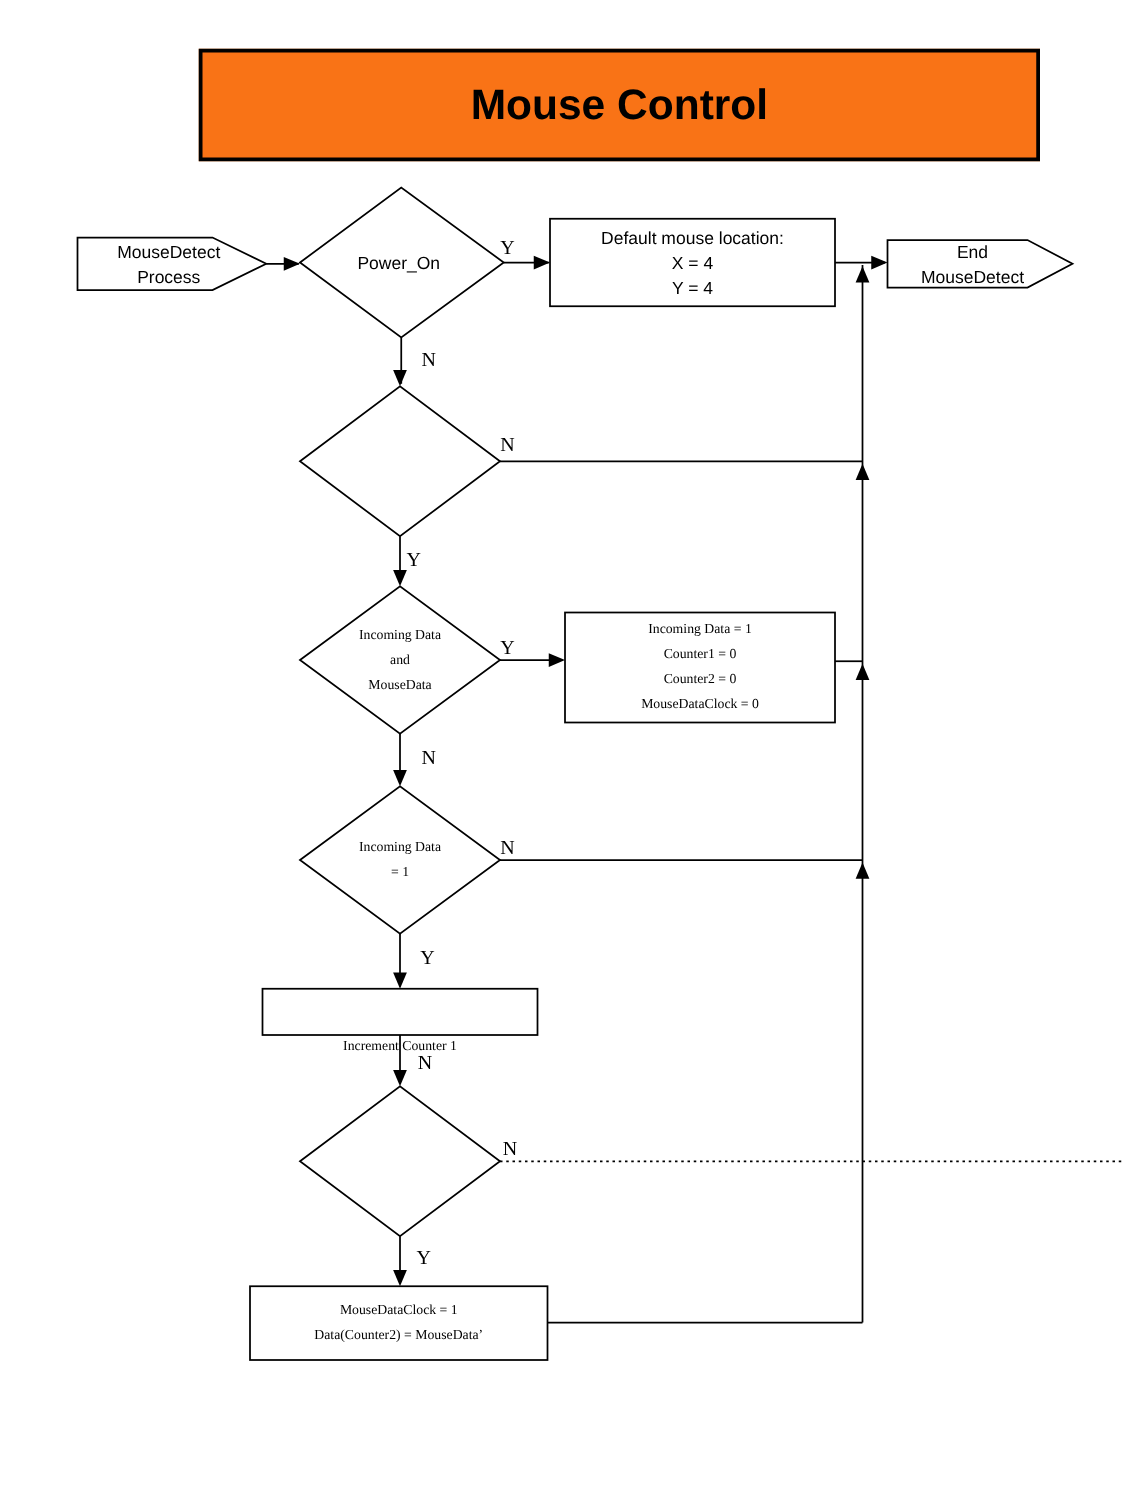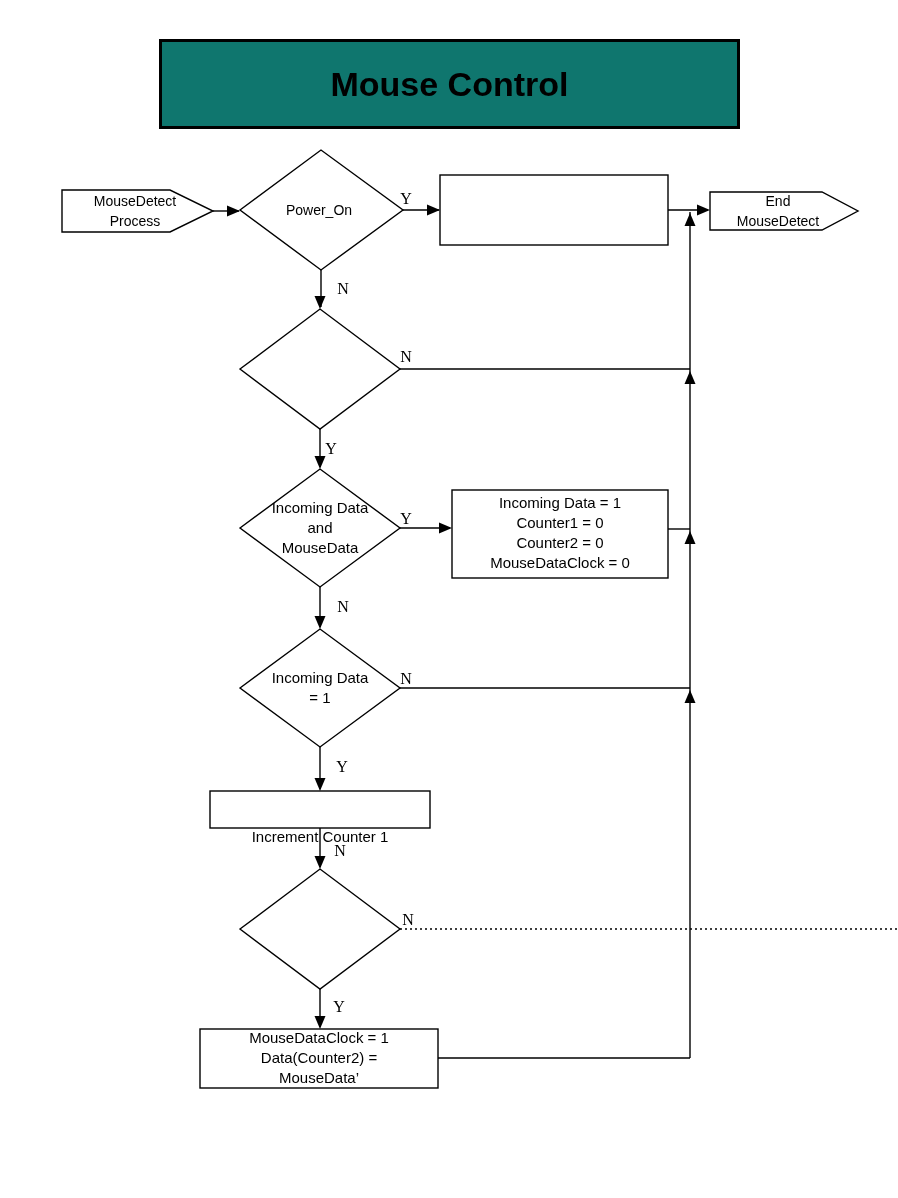--- a/index.html
+++ b/index.html
@@ -1,24 +1,24 @@
 <!DOCTYPE html>
 <html><head>
 <meta charset="utf-8">
 <style>
   html,body{margin:0;padding:0;background:#ffffff;}
   .stage{position:relative;width:898px;height:1198px;background:#ffffff;overflow:hidden;}
   svg{position:absolute;left:0;top:0;}
-  .title-box{position:absolute;left:159px;top:39px;width:581px;height:90px;background:#0f766e;
+  .title-box{position:absolute;left:159px;top:39px;width:673px;height:90px;background:#f97316;
     border:3px solid #000;box-sizing:border-box;display:flex;align-items:center;justify-content:center;}
   .title-text{font-family:"Liberation Sans",sans-serif;font-weight:bold;font-size:34px;color:#000;}
   .node-label{position:absolute;transform:translate(-50%,-50%);text-align:center;white-space:pre-line;
     color:#000;pointer-events:none;}
   .sans{font-family:"Liberation Sans",sans-serif;font-size:14px;line-height:20px;}
-  .serif{font-family:Liberation Sans, sans-serif;font-size:15px;line-height:20px;}
+  .serif{font-family:Liberation Serif, serif;font-size:11px;line-height:20px;}
   .edge-label{position:absolute;transform:translate(-50%,-50%);font-family:"Liberation Serif",serif;
     font-size:16px;color:#000;pointer-events:none;}
   sup{font-size:0.7em;}
 </style>
 </head>
 <body>
 
 <div class="stage">
 
   <svg width="898" height="1198" viewBox="0 0 898 1198">
@@ -76,20 +76,23 @@
     </g>
   </svg>
 
   <div class="title-box">
     <div class="title-text">Mouse Control</div>
   </div>
 
   <div class="node-label sans" style="left:135px;top:211px;width:150px;">MouseDetect
 Process</div>
   <div class="node-label sans" style="left:319px;top:210px;width:120px;">Power_On</div>
+  <div class="node-label sans" style="left:554px;top:210px;width:220px;">Default mouse location:
+X = 4
+Y = 4</div>
   <div class="node-label sans" style="left:778px;top:211px;width:140px;">End
 MouseDetect</div>
   <div class="node-label serif" style="left:320px;top:528px;width:140px;">Incoming Data
 and
 MouseData</div>
   <div class="node-label serif" style="left:560px;top:533px;width:210px;">Incoming Data = 1
 Counter1 = 0
 Counter2 = 0
 MouseDataClock = 0</div>
   <div class="node-label serif" style="left:320px;top:688px;width:140px;">Incoming Data

